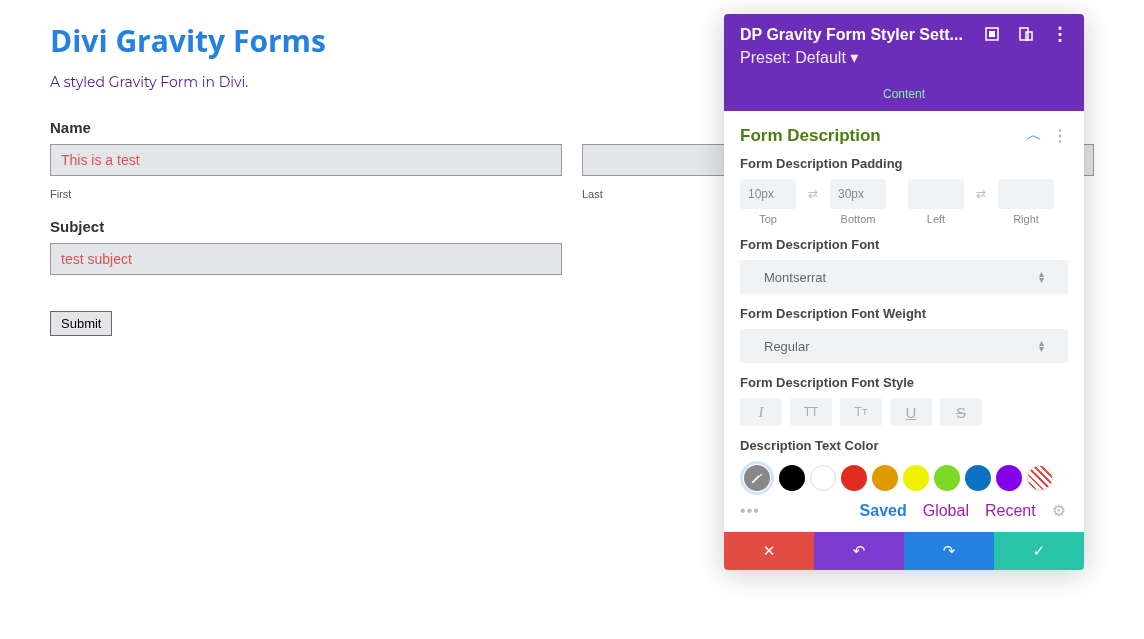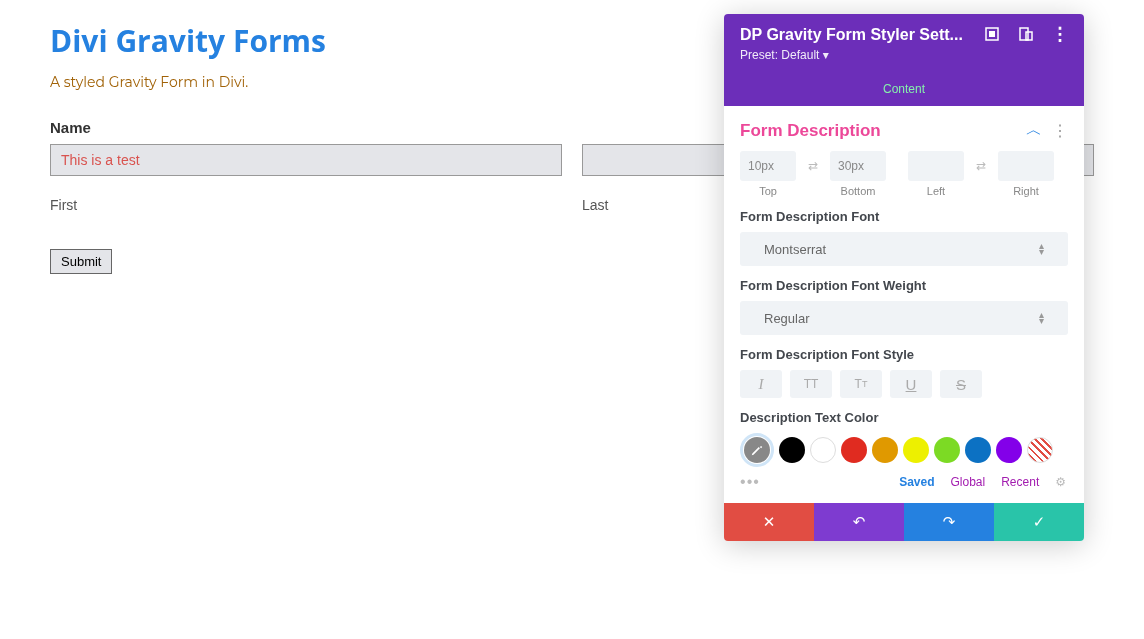--- a/index.html
+++ b/index.html
@@ -1,45 +1,45 @@
 <!DOCTYPE html>
 <html><head>
 <meta charset="utf-8">
 <style>
 * { margin: 0; padding: 0; box-sizing: border-box; }
 body { font-family: -apple-system, BlinkMacSystemFont, "Segoe UI", Helvetica, Arial, sans-serif; background: #fff; width: 1144px; height: 639px; overflow: hidden; position: relative; }
 
 .page-content { padding: 20px 50px; }
 .form-title { font-size: 30px; font-weight: 700; color: #2581e0; margin-bottom: 12px; font-family: "Open Sans", sans-serif; }
-.form-desc { font-size: 14px; color: #a16207; margin-bottom: 28px; font-family: Montserrat, sans-serif; }
+.form-desc { font-size: 14px; color: #4c1d95; margin-bottom: 28px; font-family: Montserrat, sans-serif; }
 .form-row { display: flex; gap: 20px; margin-bottom: 18px; }
 .form-col { flex: 1; display: flex; flex-direction: column; }
 .form-col-full { display: flex; flex-direction: column; margin-bottom: 18px; }
 .field-label { font-weight: 700; font-size: 15px; color: #333; margin-bottom: 8px; }
-.field-sublabel { font-size: 14px; color: #555; margin-top: 21px; }
+.field-sublabel { font-size: 11px; color: #555; margin-top: 12px; }
 .field-input { border: 1px solid #999; background: #e4e5e9; padding: 7px 10px; font-size: 14px; color: #d9534f; height: 32px; width: 100%; }
 .field-textarea { border: 1px solid #999; background: #e4e5e9; padding: 8px 10px; font-size: 14px; color: #d9534f; width: 100%; height: 140px; resize: none; }
 .submit-btn { border: 1px solid #666; background: #e4e5e9; padding: 4px 10px; font-size: 13px; cursor: pointer; margin-top: 18px; }
 
 .settings-panel { position: absolute; top: 14px; right: 60px; width: 360px; background: #fff; box-shadow: 0 4px 30px rgba(0,0,0,0.2); border-radius: 4px; overflow: hidden; }
 
 .panel-header { background: #6c2eb9; color: #fff; padding: 12px 16px 10px; }
 .panel-title-row { display: flex; align-items: flex-start; justify-content: space-between; }
 .panel-title { font-size: 16px; font-weight: 600; }
 .panel-header-icons { display: flex; gap: 18px; align-items: center; }
 .header-icon { width: 16px; height: 16px; cursor: pointer; display: flex; align-items: center; justify-content: center; }
-.preset-row { font-size: 12px; margin-top: 4px; opacity: 0.9; cursor: pointer; }
+.preset-row { font-size: 16px; margin-top: 4px; opacity: 0.9; cursor: pointer; }
 
 .tab-bar { display: flex; background: #6c2eb9; }
 .tab { flex: 1; text-align: center; padding: 10px 0; font-size: 12px; color: #86efac; cursor: pointer; }
 .tab.active { background: #8e3ff0; }
 
 .panel-body { padding: 0; max-height: 480px; overflow-y: auto; }
 .section-header { display: flex; justify-content: space-between; align-items: center; padding: 14px 16px 10px; }
-.section-title { color: #ec4899; font-size: 17px; font-weight: 600; }
+.section-title { color: #4d7c0f; font-size: 17px; font-weight: 600; }
 .section-icons { display: flex; gap: 10px; align-items: center; }
 .collapse-icon { color: #2581e0; cursor: pointer; }
 .section-menu { color: #999; cursor: pointer; font-size: 16px; }
 
 .control-block { padding: 0 16px 12px; }
 .control-label { font-size: 13px; font-weight: 600; color: #43474d; margin-bottom: 8px; }
 .padding-row { display: flex; gap: 6px; align-items: center; }
 .padding-input { width: 56px; height: 30px; background: #f0f3f6; border: none; text-align: left; padding: 0 8px; font-size: 12px; color: #888; border-radius: 3px; }
 .link-icon { width: 22px; height: 22px; display: flex; align-items: center; justify-content: center; cursor: pointer; color: #bbb; font-size: 12px; }
 .padding-labels { display: flex; gap: 6px; margin-top: 4px; }
@@ -50,21 +50,21 @@
 .select-arrows { color: #999; font-size: 10px; display:flex; flex-direction: column; line-height: 6px;}
 
 .style-row { display: flex; gap: 8px; }
 .style-btn { width: 42px; height: 28px; background: #f0f3f6; border: none; border-radius: 3px; display: flex; align-items: center; justify-content: center; cursor: pointer; color: #aaa; font-size: 15px; }
 
 .swatch-row { display: flex; gap: 5px; align-items: center; margin-top: 8px; flex-wrap: wrap; }
 .swatch { width: 26px; height: 26px; border-radius: 50%; cursor: pointer; }
 .swatch.selected-ring { width: 34px; height: 34px; border: 3px solid #d0e5f7; display: flex; align-items: center; justify-content: center; }
 .swatch-inner { width: 26px; height: 26px; border-radius: 50%; background: #888; display:flex; align-items:center; justify-content:center; }
 .swatch-dots { width: 20px; display:flex; justify-content:center; color:#bbb; font-size:16px; letter-spacing:1px;}
-.swatch-tabs { display: flex; gap: 16px; font-size: 12px; justify-content: center; align-items:center; padding-right: 2px;}
+.swatch-tabs { display: flex; gap: 16px; font-size: 16px; justify-content: center; align-items:center; padding-right: 2px;}
 .swatch-tab { color: #a21caf; cursor: pointer; }
 .swatch-tab.active { color: #2581e0; font-weight: 600; }
 .swatch-gear { color:#bbb; cursor:pointer; }
 
 .panel-footer { display: flex; height: 38px; }
 .footer-btn { flex: 1; display: flex; align-items: center; justify-content: center; cursor: pointer; color: #fff; font-size: 15px; }
 .footer-cancel { background: #e14d43; }
 .footer-undo { background: #7e3bd0; }
 .footer-redo { background: #2581e0; }
 .footer-save { background: #29c4a9; }
@@ -87,20 +87,24 @@
       <input class="field-input" value="This is a test" style="">
       <span class="field-sublabel">First</span>
     </div>
     <div class="form-col">
       <input class="field-input" value="" style="">
       <span class="field-sublabel">Last</span>
     </div>
   </div>
 
 
+  <div class="form-col-full" style="width:50%; padding-right:10px;">
+    <label class="field-label">Subject</label>
+    <input class="field-input" value="test subject" style="">
+  </div>
 
 
   <button class="submit-btn">Submit</button>
 </div>
 
 <div class="settings-panel">
   <div class="panel-header">
     <div class="panel-title-row">
       <div class="panel-title">DP Gravity Form Styler Sett...</div>
       <div class="panel-header-icons">
@@ -133,20 +137,21 @@
   <div class="panel-body">
     <div class="section-header">
       <div class="section-title">Form Description</div>
       <div class="section-icons">
         <span class="collapse-icon">︿</span>
         <span class="section-menu">⋮</span>
       </div>
     </div>
 
     <div class="control-block">
+      <div class="control-label">Form Description Padding</div>
       <div class="padding-row">
         <input class="padding-input" value="10px" style="">
         <span class="link-icon">⇄</span>
         <input class="padding-input" value="30px" style="">
         <span style="width:10px;"></span>
         <input class="padding-input" value="" style="">
         <span class="link-icon">⇄</span>
         <input class="padding-input" value="" style="">
       </div>
       <div class="padding-labels">

